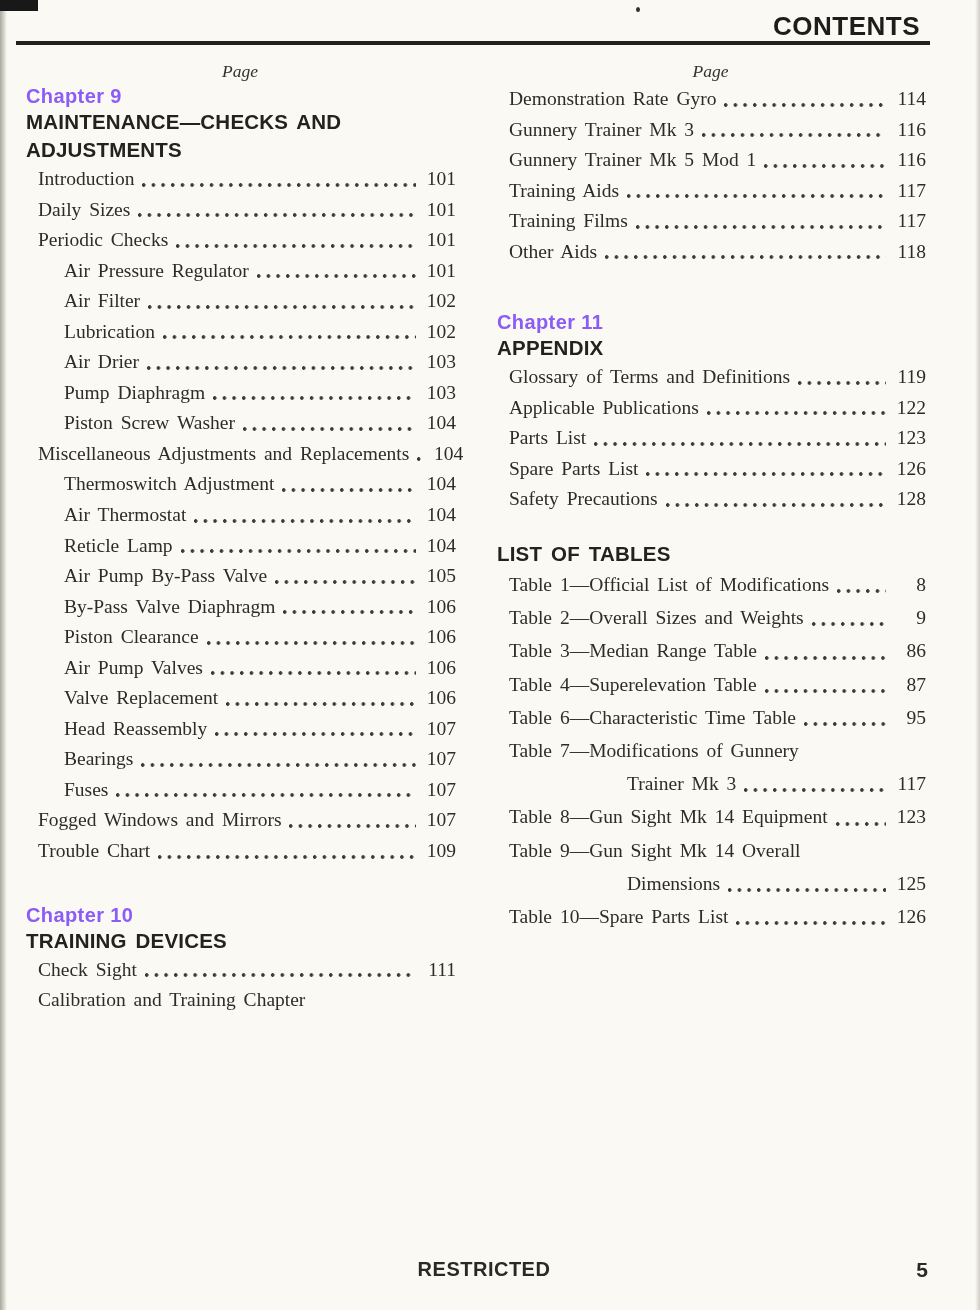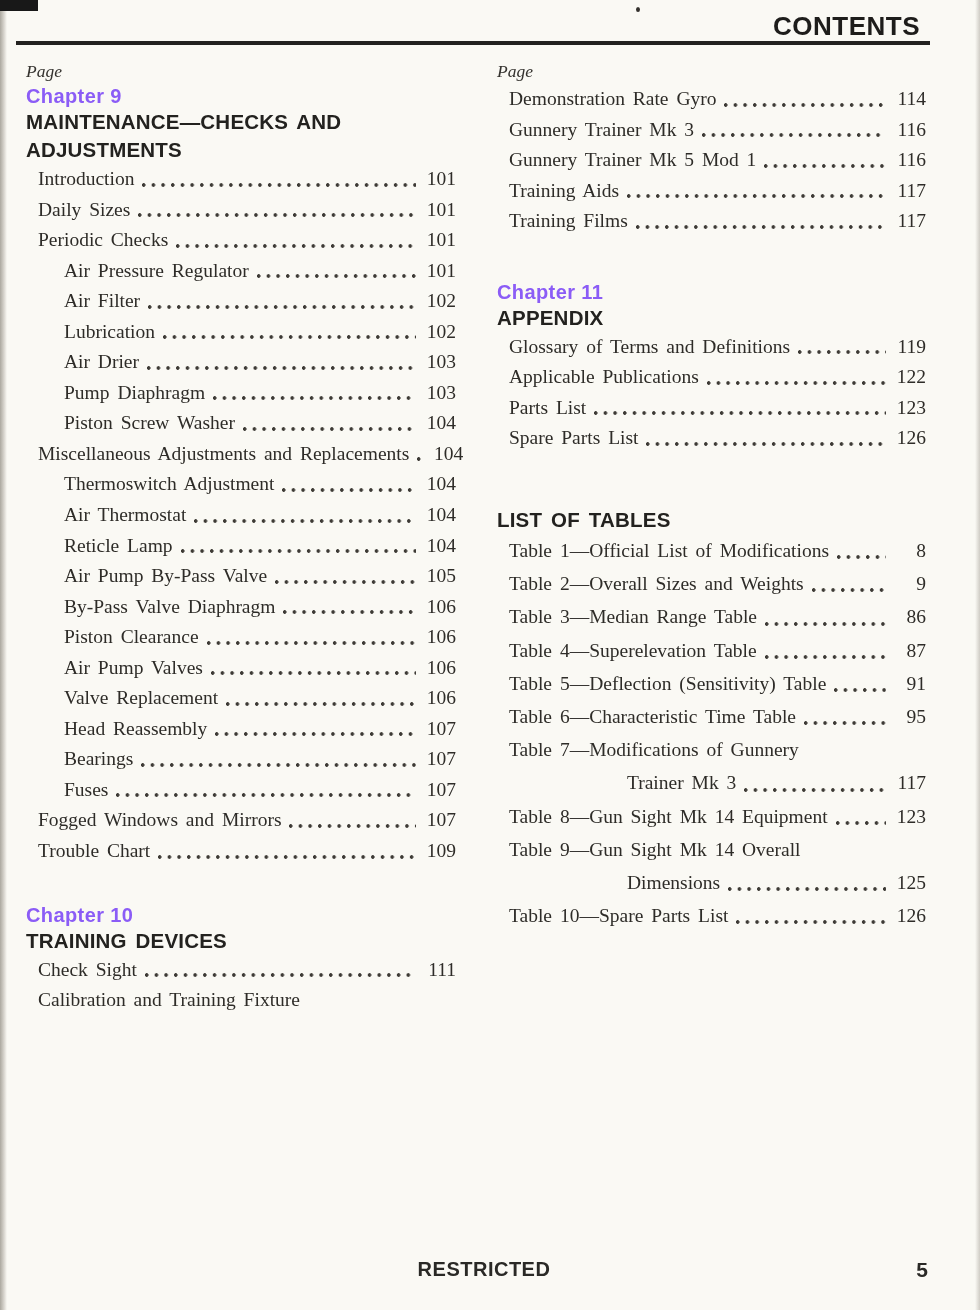--- a/index.html
+++ b/index.html
@@ -20,21 +20,21 @@
     position:absolute;top:11px;right:60px;
     font-family:"Liberation Sans", sans-serif;font-weight:700;font-size:26px;
     letter-spacing:0.5px;color:#1e1d1b;
   }
   .header-rule{position:absolute;top:41px;left:16px;width:914px;height:4px;background:#232220;}
   
   .col{position:absolute;top:58px;}
   .col-left{left:26px;width:430px;}
   .col-right{left:497px;width:429px;}
   .pg-label{
-    height:26px;line-height:26px;text-align:left;
+    height:26px;line-height:26px;text-align:center;
     font-style:italic;font-size:17.5px;color:#35332f;padding-right:2px;
   }
   .chapter{
     font-family:"Liberation Sans", sans-serif;font-weight:700;font-size:20px;
     line-height:24px;color:#8b5cf6;letter-spacing:0.4px;
   }
   .sec-title{
     font-family:"Liberation Sans", sans-serif;font-weight:700;font-size:20.5px;
     line-height:28px;color:#23221f;letter-spacing:0.2px;word-spacing:3px;
   }
@@ -51,21 +51,21 @@
   .leader{
     flex:1;min-width:6px;margin:0 6px 0 8px;align-self:flex-end;
     height:4px;margin-bottom:8px;
     background-image:radial-gradient(circle at 1.7px 2px,#3d3a35 1.5px,rgba(0,0,0,0) 2.1px);
     background-size:9.7px 4px;background-repeat:repeat-x;
   }
   .page{min-width:34px;text-align:right;white-space:nowrap;}
   
   [data-section="chapter-10"]{margin-top:36px;}
   [data-section="chapter-11"]{margin-top:43px;}
-  [data-section="list-of-tables"]{margin-top:52px;}
+  [data-section="list-of-tables"]{margin-top:25px;}
   
   .restricted{
     position:absolute;bottom:29px;left:0;right:12px;text-align:center;
     font-family:"Liberation Sans", sans-serif;font-weight:600;font-size:20px;
     letter-spacing:0.5px;color:#2a2926;
   }
   .page-num{
     position:absolute;bottom:28px;right:52px;
     font-family:"Liberation Sans", sans-serif;font-weight:600;font-size:21px;color:#2a2926;
   }
@@ -208,21 +208,21 @@
         </section>
         <section class="section" data-section="chapter-10">
           <div class="chapter">Chapter 10</div>
           <div class="sec-title">TRAINING DEVICES</div>
           <div class="row indent-1">
             <span class="label">Check Sight</span>
             <span class="leader"></span>
             <span class="page">111</span>
           </div>
           <div class="row indent-1">
-            <span class="label">Calibration and Training Fixture</span>
+            <span class="label">Calibration and Training Chapter</span>
           </div>
         </section>
       </section>
     <section class="col col-right">
         <div class="pg-label">Page</div>
         <section class="section" data-section="chapter-10-continued">
           <div class="row indent-1">
             <span class="label">Demonstration Rate Gyro</span>
             <span class="leader"></span>
             <span class="page">114</span>
@@ -240,20 +240,25 @@
           <div class="row indent-1">
             <span class="label">Training Aids</span>
             <span class="leader"></span>
             <span class="page">117</span>
           </div>
           <div class="row indent-1">
             <span class="label">Training Films</span>
             <span class="leader"></span>
             <span class="page">117</span>
           </div>
+          <div class="row indent-1">
+            <span class="label">Other Aids</span>
+            <span class="leader"></span>
+            <span class="page">118</span>
+          </div>
         </section>
         <section class="section" data-section="chapter-11">
           <div class="chapter">Chapter 11</div>
           <div class="sec-title">APPENDIX</div>
           <div class="row indent-1">
             <span class="label">Glossary of Terms and Definitions</span>
             <span class="leader"></span>
             <span class="page">119</span>
           </div>
           <div class="row indent-1">
@@ -264,20 +269,25 @@
           <div class="row indent-1">
             <span class="label">Parts List</span>
             <span class="leader"></span>
             <span class="page">123</span>
           </div>
           <div class="row indent-1">
             <span class="label">Spare Parts List</span>
             <span class="leader"></span>
             <span class="page">126</span>
           </div>
+          <div class="row indent-1">
+            <span class="label">Safety Precautions</span>
+            <span class="leader"></span>
+            <span class="page">128</span>
+          </div>
         </section>
         <section class="section" data-section="list-of-tables">
           <div class="sec-title">LIST OF TABLES</div>
           <div class="row indent-1">
             <span class="label">Table 1—Official List of Modifications</span>
             <span class="leader"></span>
             <span class="page">8</span>
           </div>
           <div class="row indent-1">
             <span class="label">Table 2—Overall Sizes and Weights</span>
@@ -286,25 +296,20 @@
           </div>
           <div class="row indent-1">
             <span class="label">Table 3—Median Range Table</span>
             <span class="leader"></span>
             <span class="page">86</span>
           </div>
           <div class="row indent-1">
             <span class="label">Table 4—Superelevation Table</span>
             <span class="leader"></span>
             <span class="page">87</span>
-          </div>
-          <div class="row indent-1">
-            <span class="label">Table 5—Deflection (Sensitivity) Table</span>
-            <span class="leader"></span>
-            <span class="page">91</span>
           </div>
           <div class="row indent-1">
             <span class="label">Table 6—Characteristic Time Table</span>
             <span class="leader"></span>
             <span class="page">95</span>
           </div>
           <div class="row indent-1">
             <span class="label">Table 7—Modifications of Gunnery</span>
           </div>
           <div class="row indent-3">

